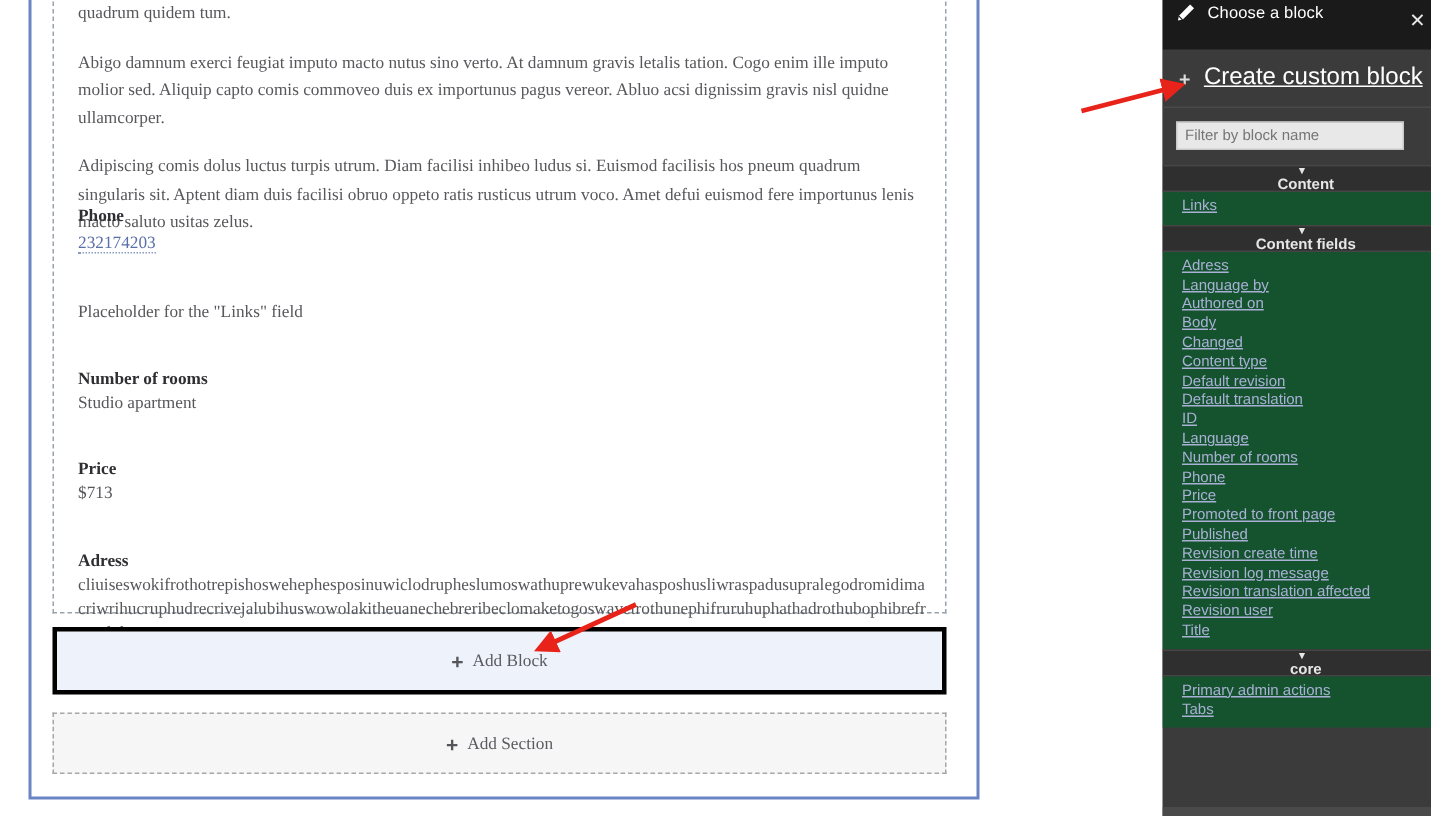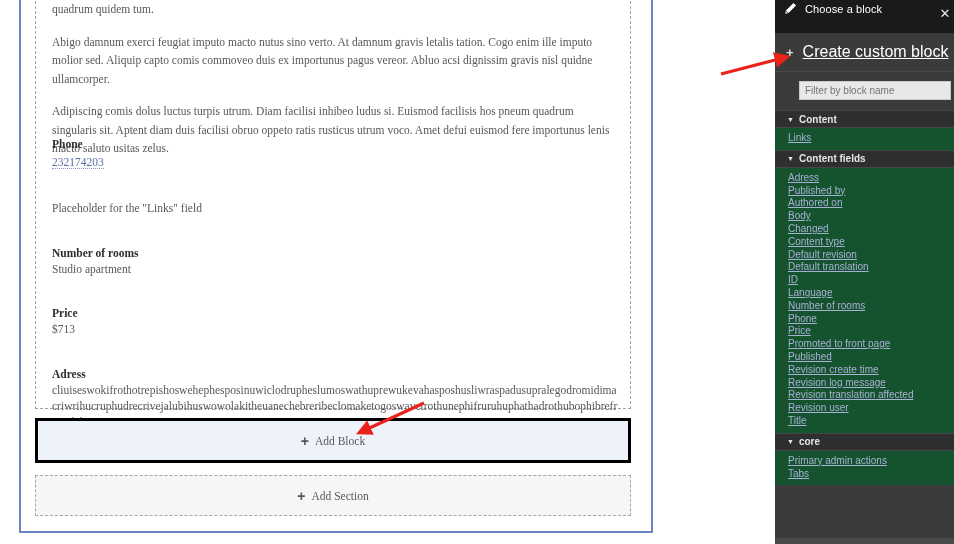--- a/index.html
+++ b/index.html
@@ -170,21 +170,21 @@
     line-height: 1;
   }
   #create-custom-link {
     color: #ffffff;
     font-size: 16px;
     text-decoration: underline;
     cursor: pointer;
   }
 
   #filter-wrap {
-    padding: 9px 10px 10px 24px;
+    padding: 9px 10px 10px 9px;
     background: #3b3b3b;
   }
   #filter-input {
     width: 152px; height: 19px;
     background: #e8e8e8;
     border: 1px solid #c9c9c9;
     font-family: "Liberation Sans", sans-serif;
     font-size: 10px;
     color: #6d6d6d;
     padding: 0 5px;
@@ -196,20 +196,21 @@
     height: 18px;
     display: flex;
     align-items: center;
     padding-left: 12px;
     font-size: 10px;
     font-weight: bold;
     color: #e6e6e6;
     cursor: pointer;
     border-top: 1px solid #454545;
     border-bottom: 1px solid #454545;
+    flex-direction: column;
   }
   .group-header .caret {
     font-size: 7px;
     margin-right: 5px;
     line-height: 1;
     color: #e6e6e6;
   }
 
   .group-list { padding: 4px 0 5px 0; background: #14532d; }
   .block-item {
@@ -320,21 +321,21 @@
         </div>
         <div class="group-list">
           <a class="block-item" href="#">Links</a>
         </div>
         <div class="group-header">
           <span class="caret">▼</span>
           <span>Content fields</span>
         </div>
         <div class="group-list">
           <a class="block-item" href="#">Adress</a>
-          <a class="block-item" href="#">Published by</a>
+          <a class="block-item" href="#">Language by</a>
           <a class="block-item" href="#">Authored on</a>
           <a class="block-item" href="#">Body</a>
           <a class="block-item" href="#">Changed</a>
           <a class="block-item" href="#">Content type</a>
           <a class="block-item" href="#">Default revision</a>
           <a class="block-item" href="#">Default translation</a>
           <a class="block-item" href="#">ID</a>
           <a class="block-item" href="#">Language</a>
           <a class="block-item" href="#">Number of rooms</a>
           <a class="block-item" href="#">Phone</a>

